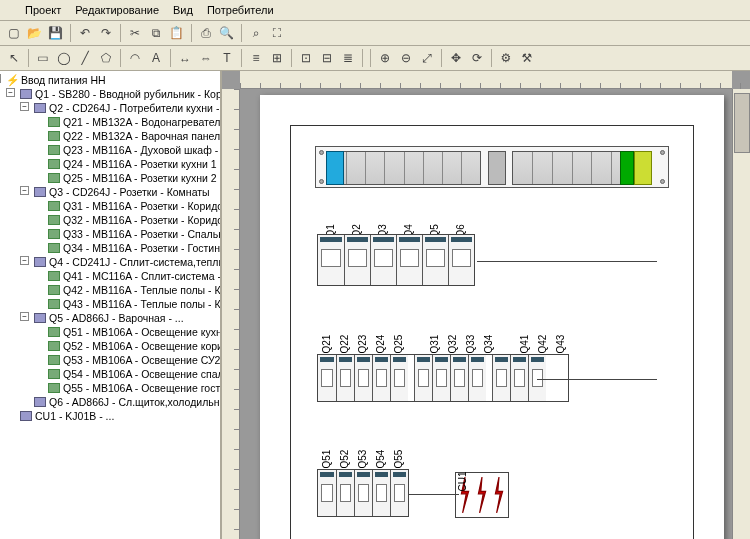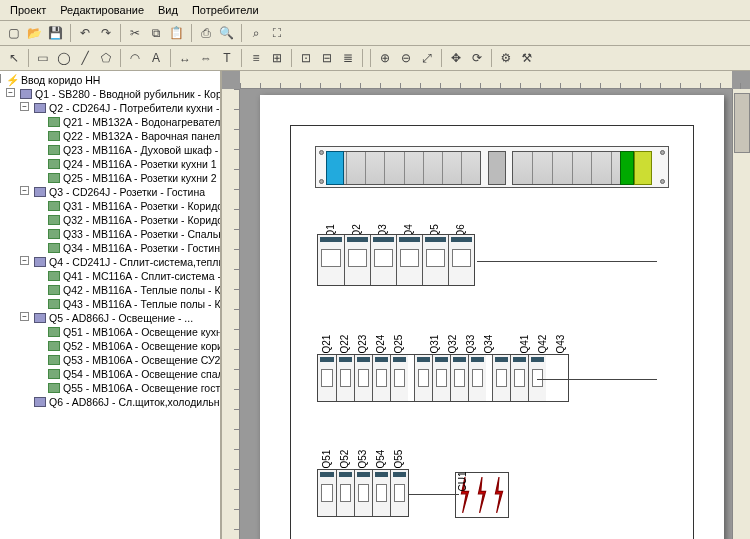--- a/index.html
+++ b/index.html
@@ -1,17 +1,17 @@
 <!DOCTYPE html>
 <html><head>
 <meta charset="utf-8">
 <style>
   * { box-sizing: border-box; margin: 0; padding: 0; }
   body { font-family: "Tahoma", sans-serif; font-size: 11px; background: #ece9d8; width: 750px; height: 539px; overflow: hidden; }
-  .menubar { background: #ece9d8; border-bottom: 1px solid #aca899; padding: 2px 4px; display: flex; gap: 2px; }
+  .menubar { background: #ece9d8; border-bottom: 1px solid #aca899; padding: 2px 19px; display: flex; gap: 2px; }
   .menubar span { padding: 2px 6px; cursor: default; }
   .toolbar { background: #ece9d8; border-bottom: 1px solid #aca899; padding: 2px 4px; display: flex; align-items: center; gap: 1px; flex-wrap: nowrap; }
   .tb-btn { width: 20px; height: 20px; border: 1px solid transparent; display: inline-flex; align-items: center; justify-content: center; font-size: 12px; cursor: pointer; color: #444; }
   .sep { width: 1px; height: 18px; background: #aca899; margin: 0 3px; }
   .view-select { height: 20px; font-size: 11px; width: 140px; margin: 0 4px; border: 1px solid #7f9db9; background: #fff; padding: 1px 2px; }
   .main { display: flex; height: calc(100% - 48px); }
   .sidebar { width: 222px; background: #fff; border-right: 2px solid #aca899; display: flex; flex-direction: column; }
   .tree { flex: 1; overflow: auto; padding: 2px 0 2px 2px; font-size: 10.5px; line-height: 14px; white-space: nowrap; }
   .tree ul { list-style: none; padding-left: 14px; }
   .tree > ul { padding-left: 2px; }
@@ -125,21 +125,21 @@
   </div>
 
 <div class="main">
   <div class="sidebar">
     <div class="tree" id="tree">
         <ul>
           <li>
             <span class="tree-toggle">−</span>
             <div class="tree-node">
               <span class="ico ico-bolt">⚡</span>
-              <span>Ввод коридо НН</span>
+              <span>Ввод питания НН</span>
             </div>
             <ul>
               <li>
                 <span class="tree-toggle">−</span>
                 <div class="tree-node">
                   <span class="ico ico-sw"></span>
                   <span>Q1 - SB280 - Вводной рубильник - Коридо</span>
                 </div>
                 <ul>
                   <li>
@@ -178,21 +178,21 @@
                           <span class="ico ico-brk"></span>
                           <span>Q25 - MB116A - Розетки кухни 2 - К</span>
                         </div>
                       </li>
                     </ul>
                   </li>
                   <li>
                     <span class="tree-toggle">−</span>
                     <div class="tree-node">
                       <span class="ico ico-sw"></span>
-                      <span>Q3 - CD264J - Розетки - Гостина</span>
+                      <span>Q3 - CD264J - Розетки - Комнаты</span>
                     </div>
                     <ul>
                       <li>
                         <div class="tree-node">
                           <span class="ico ico-brk"></span>
                           <span>Q31 - MB116A - Розетки - Коридор</span>
                         </div>
                       </li>
                       <li>
                         <div class="tree-node">
@@ -238,21 +238,21 @@
                           <span class="ico ico-brk"></span>
                           <span>Q43 - MB116A - Теплые полы - Кор</span>
                         </div>
                       </li>
                     </ul>
                   </li>
                   <li>
                     <span class="tree-toggle">−</span>
                     <div class="tree-node">
                       <span class="ico ico-sw"></span>
-                      <span>Q5 - AD866J - Освещение - ...</span>
+                      <span>Q5 - AD866J - Варочная - ...</span>
                     </div>
                     <ul>
                       <li>
                         <div class="tree-node">
                           <span class="ico ico-brk"></span>
                           <span>Q51 - MB106A - Освещение кухни -</span>
                         </div>
                       </li>
                       <li>
                         <div class="tree-node">
@@ -280,20 +280,26 @@
                       </li>
                     </ul>
                   </li>
                   <li>
                     <div class="tree-node">
                       <span class="ico ico-sw"></span>
                       <span>Q6 - AD866J - Сл.щиток,холодильник -</span>
                     </div>
                   </li>
                 </ul>
+              </li>
+              <li>
+                <div class="tree-node">
+                  <span class="ico ico-sw"></span>
+                  <span>CU1 - KJ01B - ...</span>
+                </div>
               </li>
             </ul>
           </li>
         </ul>
       </div>
 
   </div>
 
   <div class="canvas-wrap">
     <div class="ruler-h" id="rh">

